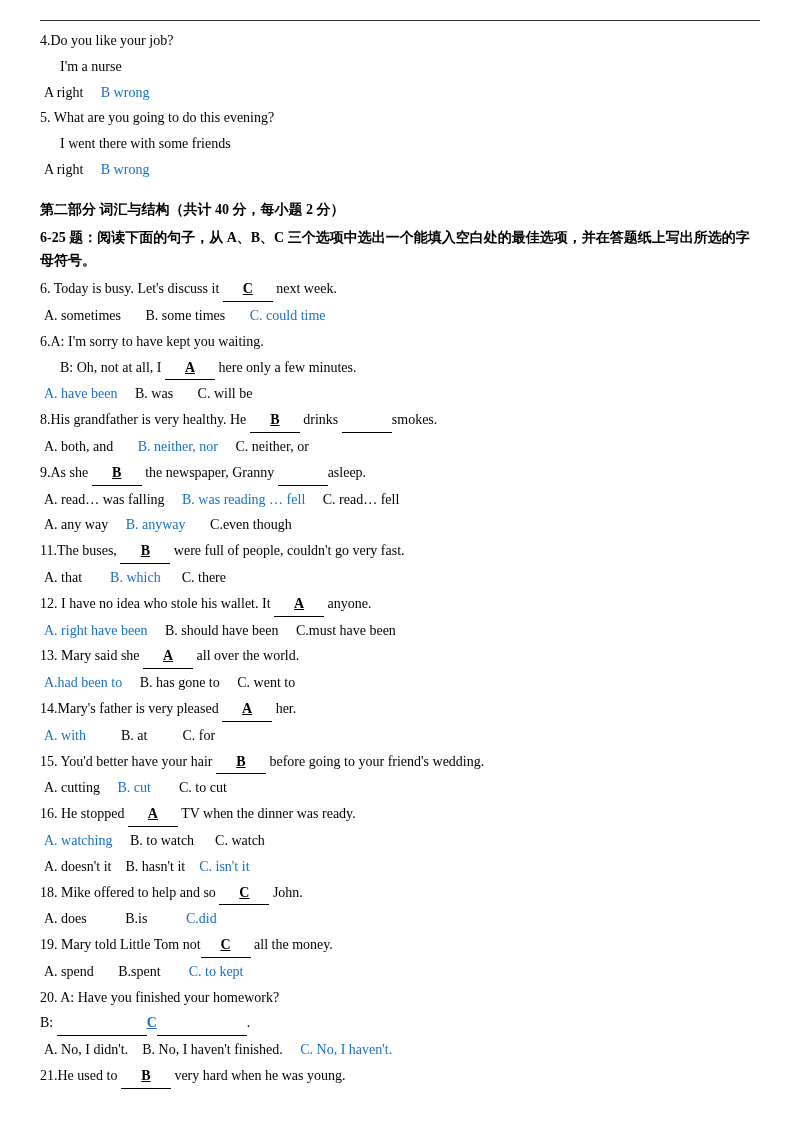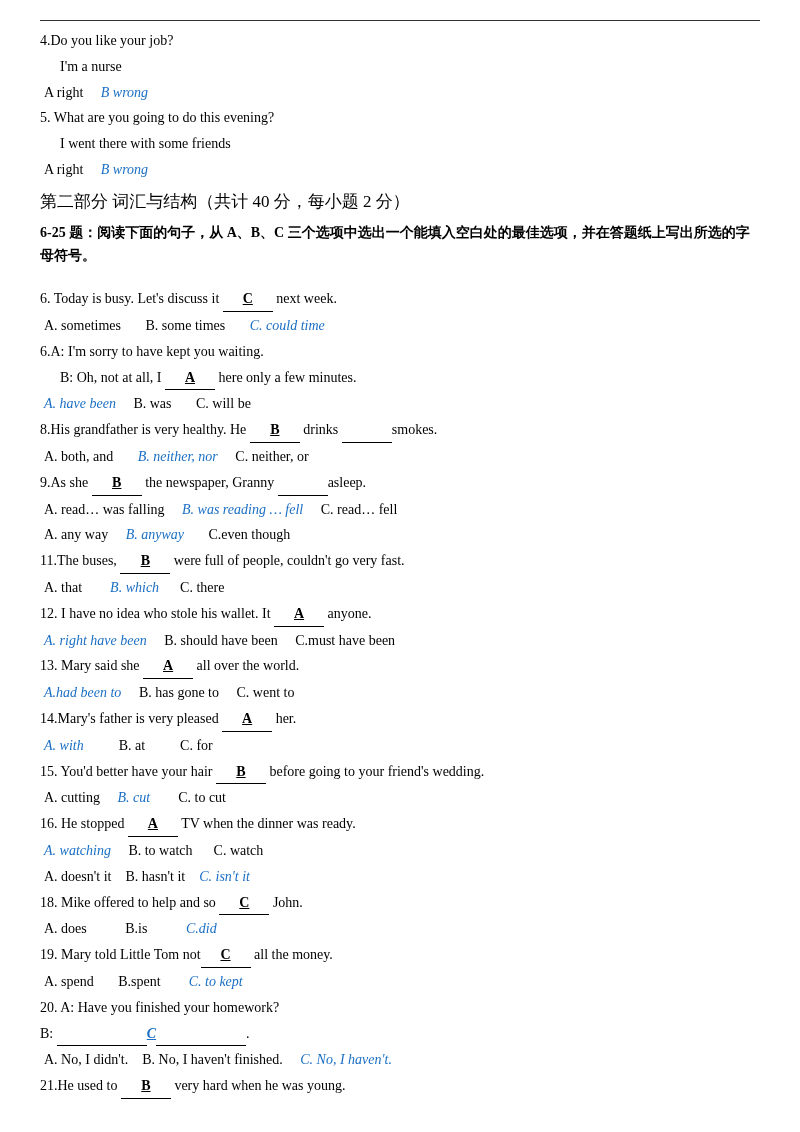--- a/index.html
+++ b/index.html
@@ -20,34 +20,33 @@
       margin-bottom: 8px;
     }
     .question-line {
       margin-bottom: 2px;
     }
     .indent {
       padding-left: 20px;
     }
     .answer-correct {
       color: #1a6fc4;
-      font-style: italic;
     }
     .answer-underline {
       text-decoration: underline;
       font-weight: bold;
     }
     .section-title {
-      font-weight: normal;
-      font-size: 17px;
-      margin: 6px 0 4px 0;
+      font-weight: bold;
+      font-size: 14px;
+      margin: 16px 0 4px 0;
     }
     .sub-instruction {
       font-weight: bold;
-      margin-bottom: 19px;
+      margin-bottom: 4px;
     }
     .options-line {
       margin-bottom: 2px;
       padding-left: 4px;
     }
     .blank {
       display: inline-block;
       border-bottom: 1px solid #000;
       min-width: 50px;
       text-align: center;

